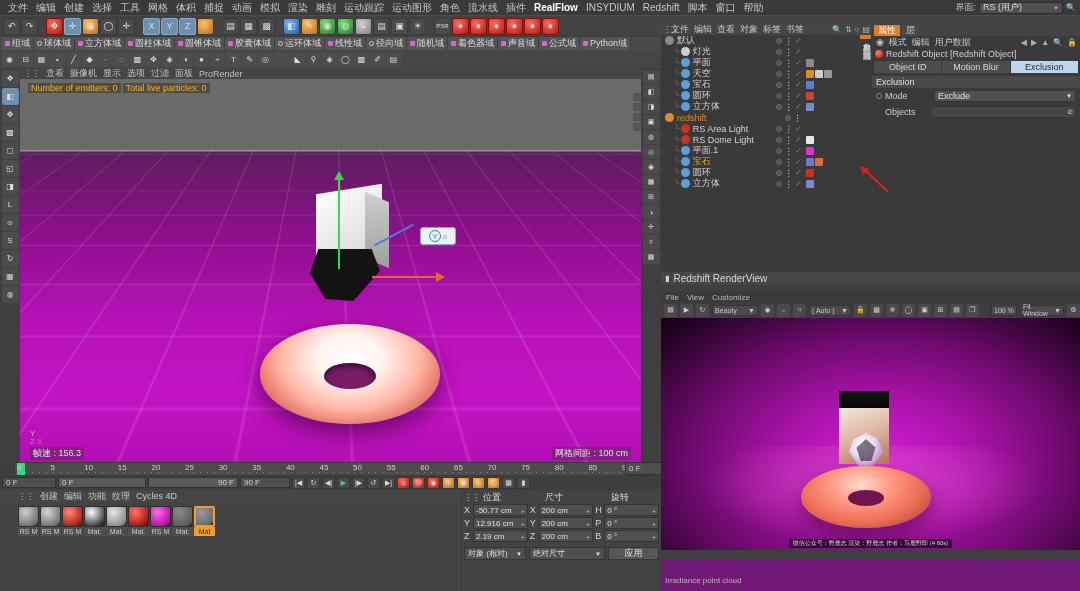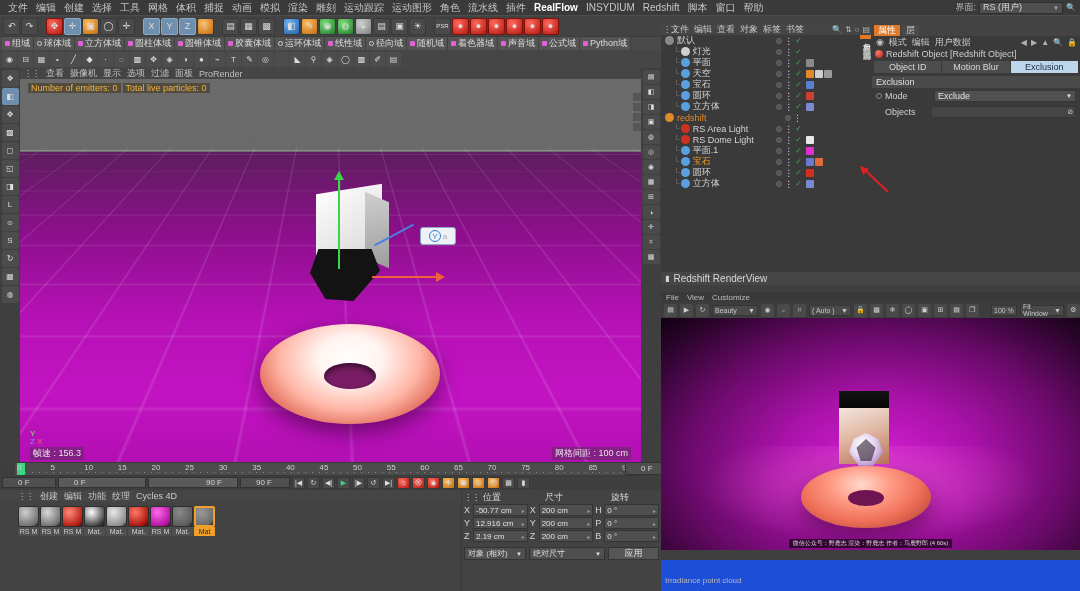--- a/index.html
+++ b/index.html
@@ -122,21 +122,21 @@
   .timeline { position:absolute; left:0; top:462px; width:661px; height:28px; background:#3e3e3e; }
   .tl-ruler { position:relative; height:14px; margin:0 14px 0 14px; background:#4c4c4c;
     border:1px solid #3a3a3a; }
   .tl-ruler .tick { position:absolute; top:0; font-size:8px; color:#cfcfcf; }
   .tl-ruler .dots { position:absolute; left:0;right:0;bottom:1px; height:3px;
     background-image:radial-gradient(circle,#8a8a8a 0.5px,transparent 0.6px);
     background-size:7px 3px; }
   .tl-playhead { position:absolute; left:2px; top:0; width:8px; height:12px; background:#3ad682; }
   .tl-row2 { display:flex; align-items:center; gap:2px; height:13px; padding-left:2px; }
   .tl-field { height:11px; background:#4f4f4f; border:1px solid #333; font-size:8px;
-    color:#d5d5d5; display:flex; align-items:center; padding:0 15px; }
+    color:#d5d5d5; display:flex; align-items:center; padding:0 3px; }
   .tl-btn { width:13px;height:12px; background:#4a4a4a; border:1px solid #383838;
     display:flex;align-items:center;justify-content:center; font-size:7px; color:#ddd; }
   .tl-btn.grn { color:#3ad682; }
   .tl-btn.red { background:radial-gradient(circle at 35% 30%,#ff6a5e,#b01810); }
   .tl-btn.or { background:radial-gradient(circle at 35% 30%,#ffbd63,#c06c10); }
 
   
   .matmgr { position:absolute; left:0; top:490px; width:461px; height:101px; background:#434343; }
   .mm-menu { height:12px; display:flex; align-items:center; gap:6px; padding-left:18px;
     font-size:9px; color:#c8c8c8; background:#464646;}
@@ -246,21 +246,21 @@
     background:linear-gradient(180deg,#141414,#050505); }
   .rv-card { position:absolute; left:178px; top:90px; width:50px; height:56px;
     background:linear-gradient(160deg,#f4e6de,#e0b9a5 45%,#b97158 100%); }
   .rv-gem { position:absolute; left:188px; top:115px; width:34px; height:34px;
     background:radial-gradient(circle at 40% 35%, #ffffff, #e8d8f0 40%, #8a5fa8 100%);
     clip-path:polygon(50% 0,86% 18%,100% 55%,72% 96%,28% 96%,0 55%,14% 18%); }
   .rv-gem:after{ content:''; position:absolute; inset:18% 22%; background:#1a0a1a;
     clip-path:polygon(50% 0,100% 40%,78% 100%,22% 100%,0 40%); opacity:.55;}
   .rv-wm { position:absolute; left:50%; transform:translateX(-50%); bottom:2px;
     background:rgba(0,0,0,0.6); font-size:6px; color:#dcdcdc; padding:0 4px; white-space:nowrap;}
-  .rv-status { position:absolute; left:0; right:0; bottom:0; height:41px; background:#1d4ed8; }
+  .rv-status { position:absolute; left:0; right:0; bottom:0; height:41px; background:#701a75; }
   .rv-status .bar { height:10px; background:#3f3f3f; }
   .rv-status .txt { font-size:8px; color:#b8b8b8; padding:16px 0 0 4px; }
 </style>
 </head>
 <body>
 
 <div id="app">
 
 
   <div class="menubar" id="menubar">

